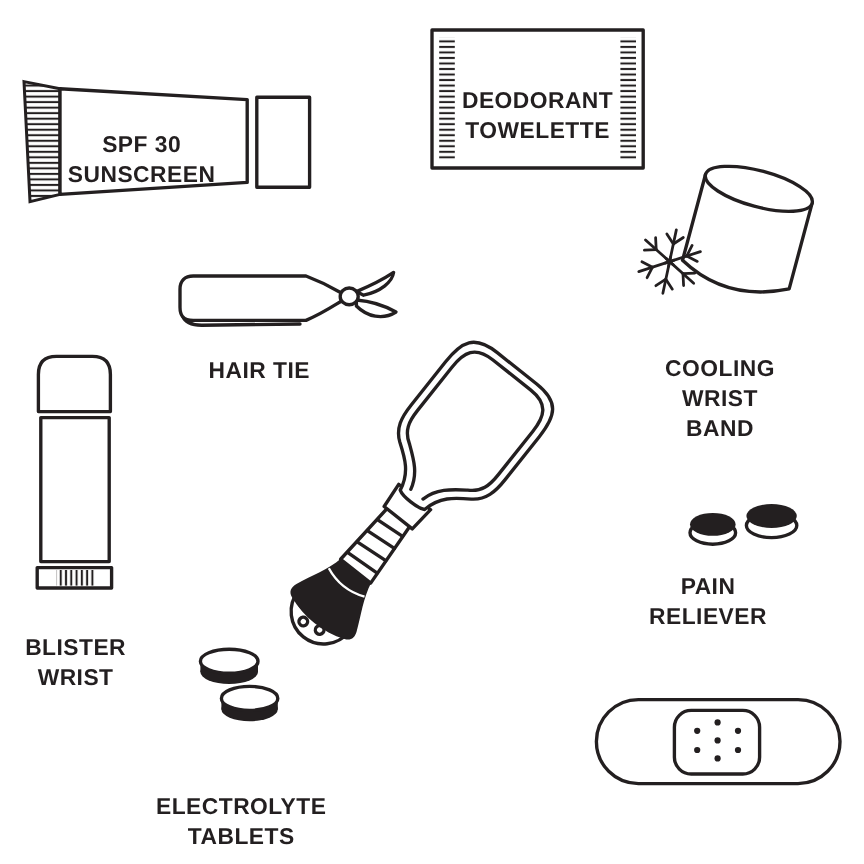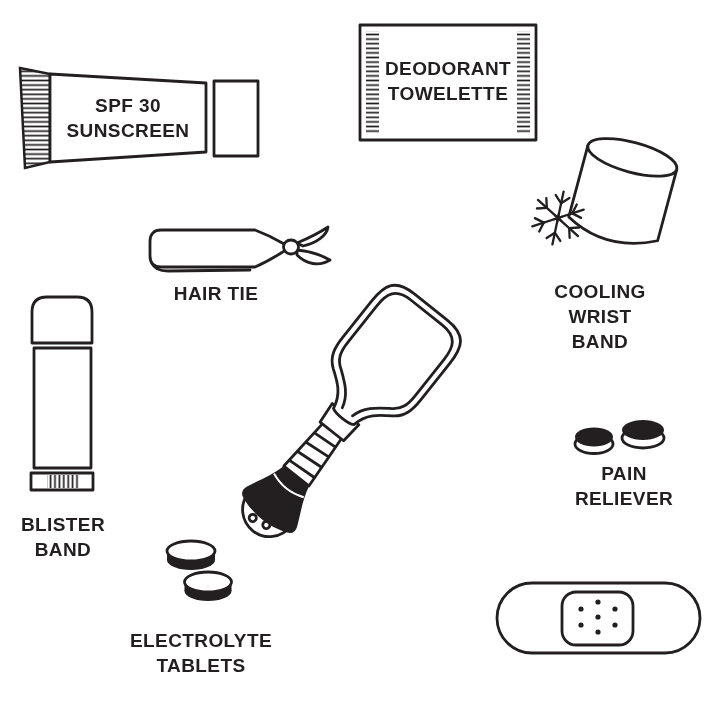--- a/index.html
+++ b/index.html
@@ -6,20 +6,21 @@
   .canvas{
     position:relative;width:720px;height:720px;background:#ffffff;overflow:hidden;
     font-family:"Liberation Sans", sans-serif;
   }
   .canvas svg{position:absolute;left:0;top:0;}
   .label{
     position:absolute;transform:translateX(-50%);
     text-align:center;white-space:pre-line;
     font-weight:700;font-size:19px;line-height:25px;letter-spacing:.4px;
     color:#231f20;
+    margin-top:16px;
   }
   .s  {stroke:#231f20;fill:#ffffff;stroke-width:2.8;stroke-linejoin:round;stroke-linecap:round;}
   .sn {stroke:#231f20;fill:none;stroke-width:2.8;stroke-linejoin:round;stroke-linecap:round;}
   .blk{fill:#231f20;stroke:none;}
 </style>
 </head>
 <body>
 
 <div class="canvas">
   <svg width="720" height="720" viewBox="0 0 720 720">
@@ -128,25 +129,25 @@
           <circle cx="615" cy="609" r="2.6"></circle>
           <circle cx="615" cy="625" r="2.6"></circle>
         <circle cx="598" cy="632" r="2.6"></circle>
           <circle cx="581" cy="625" r="2.6"></circle>
           <circle cx="581" cy="609" r="2.6"></circle>
         <circle cx="598" cy="617" r="2.6"></circle>
       </g>
     </g>
   </svg>
 
-  <div class="label" style="left:128px;top:93px">SPF 30
+  <div class="label" style="left:118px;top:93px">SPF 30
 SUNSCREEN</div>
   <div class="label" style="left:448px;top:56px">DEODORANT
 TOWELETTE</div>
   <div class="label" style="left:600px;top:279px">COOLING WRIST
 BAND</div>
   <div class="label" style="left:216px;top:281px">HAIR TIE</div>
   <div class="label" style="left:63px;top:512px">BLISTER
-BAND</div>
-  <div class="label" style="left:624px;top:461px">PAIN RELIEVER</div>
-  <div class="label" style="left:201px;top:628px">ELECTROLYTE
+WRIST</div>
+  <div class="label" style="left:590px;top:461px">PAIN RELIEVER</div>
+  <div class="label" style="left:201px;top:644px">ELECTROLYTE
 TABLETS</div>
 </div>
 
 </body></html>

